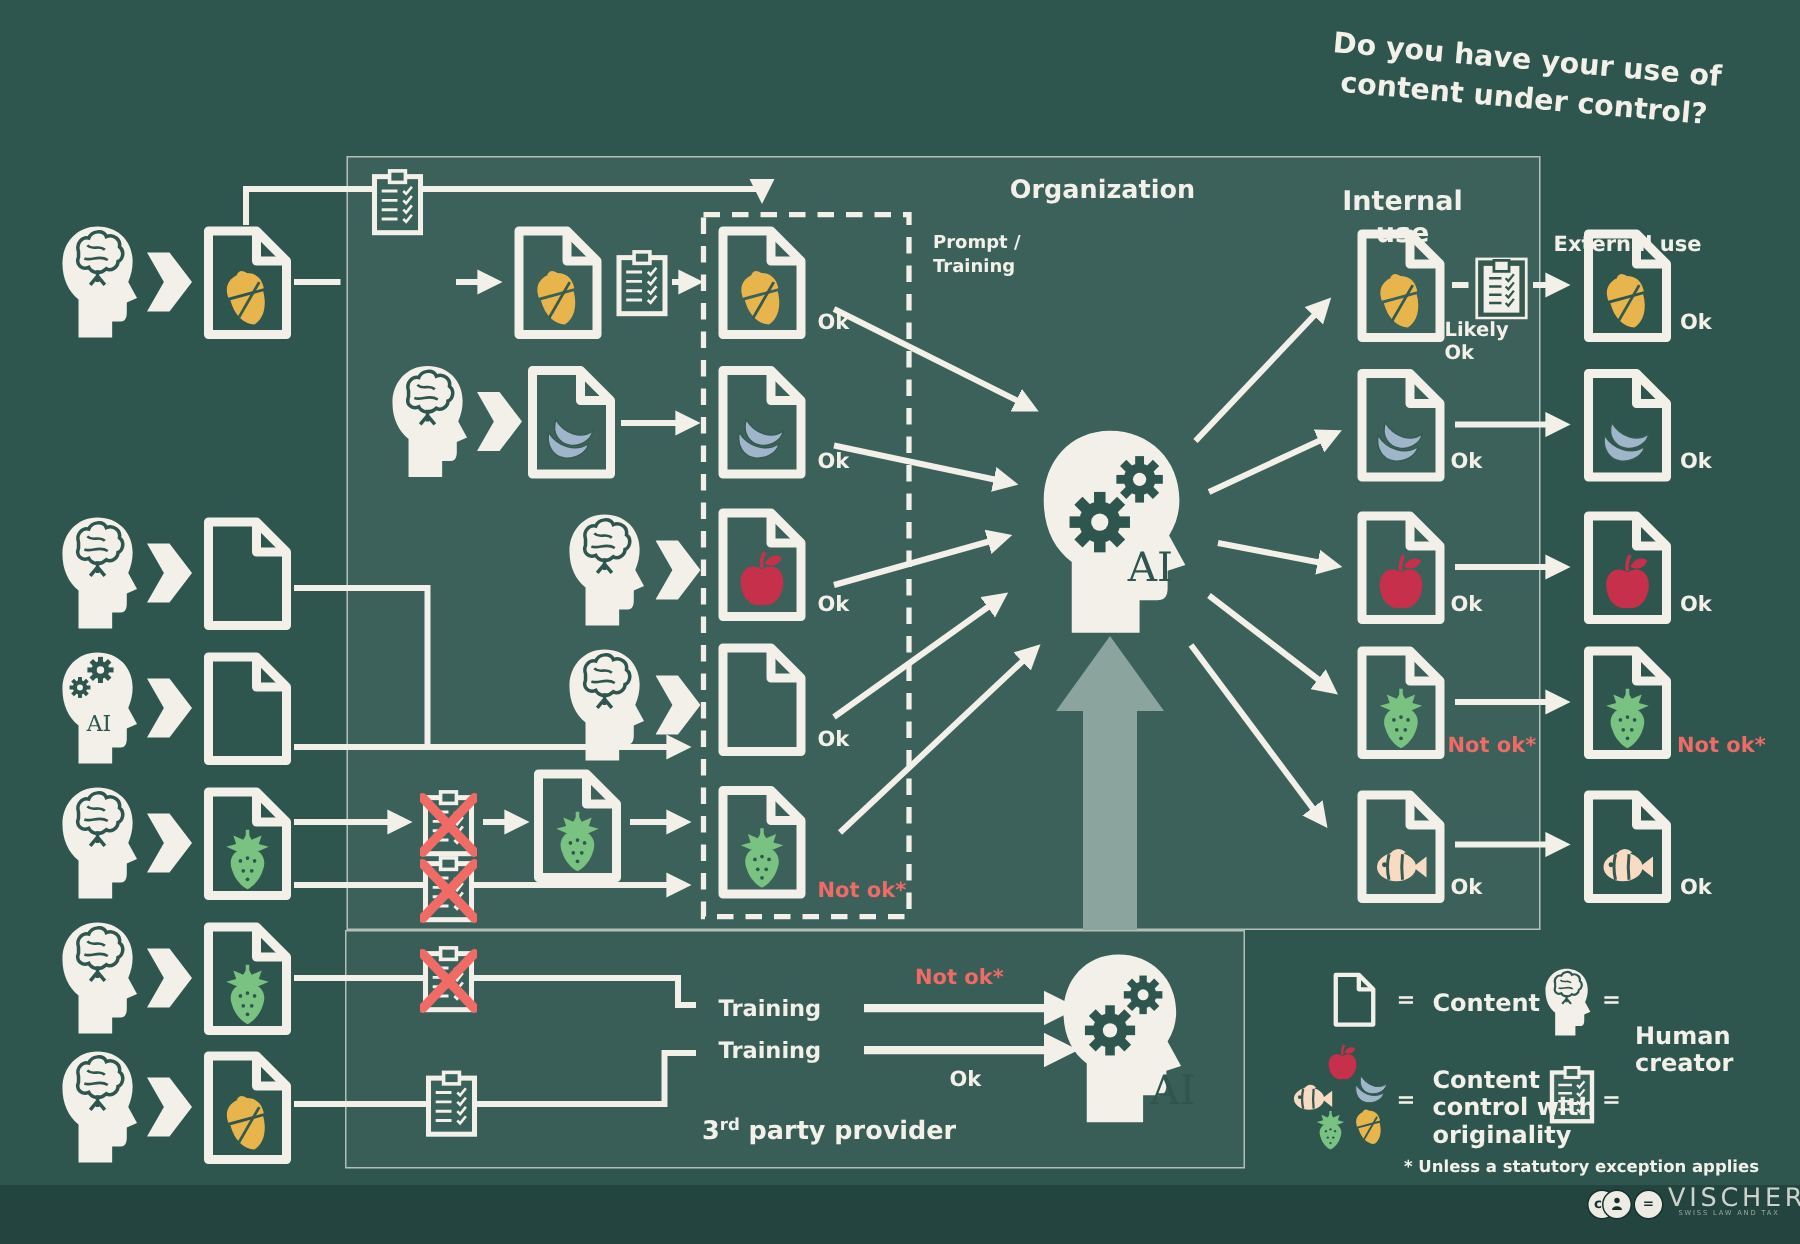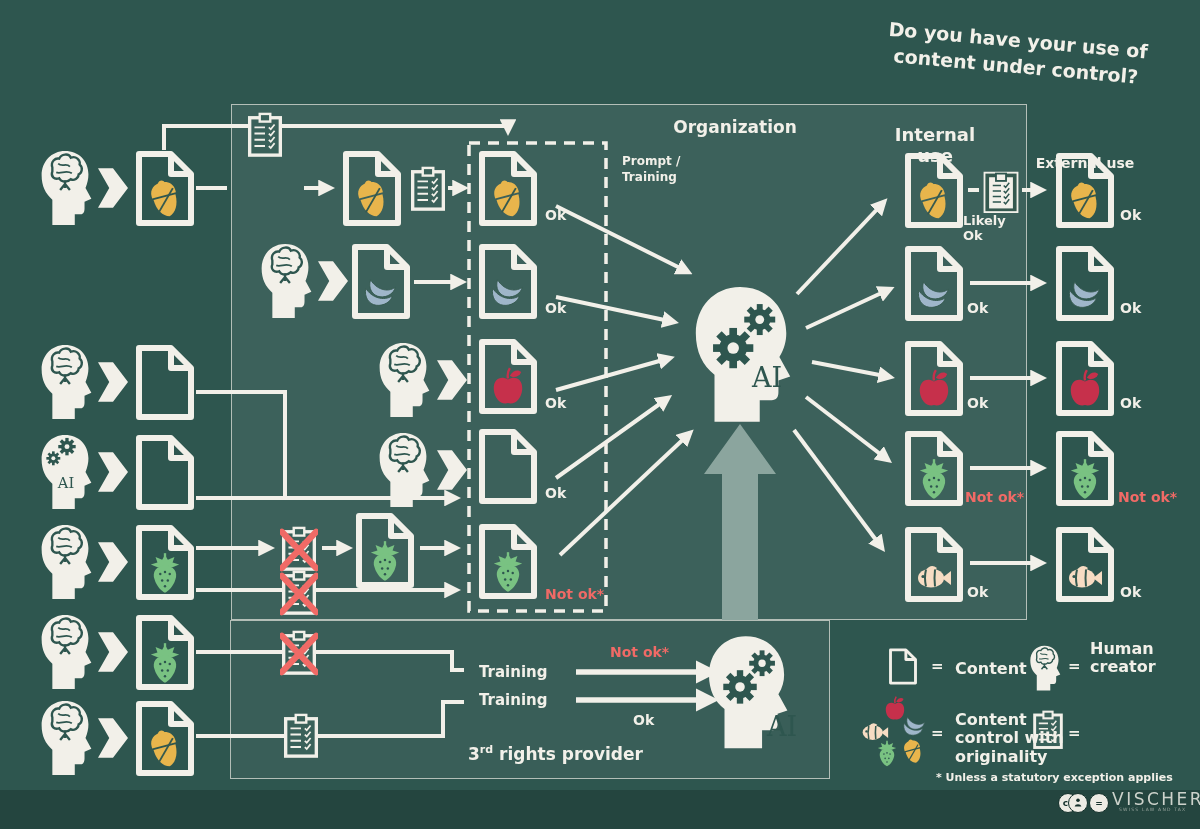--- a/index.html
+++ b/index.html
@@ -422,32 +422,32 @@
   <div class="abs status" style="left:1120px;top:584px">Ok</div>
 
   <div class="abs lbl training" style="left:479px;top:663px">Training</div>
   <div class="abs lbl training" style="left:479px;top:691px">Training</div>
   <div class="abs status nok" style="left:610px;top:644px">Not ok*</div>
   <div class="abs status" style="left:633px;top:712px">Ok</div>
   <svg class="icon" style="left:700px;top:632px" width="98" height="118">
     <use href="#head-ai-big"></use>
     <text x="82" y="104" font-family="DejaVu Serif, Liberation Serif, serif" font-size="27" fill="#2E564F" text-anchor="middle">AI</text>
   </svg>
-  <div class="abs lbl" id="tp-name"><span>3</span><sup style="font-size:11px">rd</sup><span> rights provider</span></div>
+  <div class="abs lbl" id="tp-name"><span>3</span><sup style="font-size:11px">rd</sup><span> party provider</span></div>
 
   <svg class="icon" style="left:888px;top:648px" width="30" height="37">
       <use href="#doc-blank"></use>
     </svg>
   <div class="abs leg-eq" style="left:931px;top:657px">=</div>
   <div class="abs leg-txt" style="left:955px;top:660px">Content</div>
   <svg class="icon" style="left:1027px;top:644px" width="36" height="47">
       <use href="#head-brain"></use>
     </svg>
   <div class="abs leg-eq" style="left:1068px;top:657px">=</div>
-  <div class="abs leg-txt" style="left:1090px;top:640px">Human creator</div>
+  <div class="abs leg-txt" style="left:1090px;top:682px">Human creator</div>
 
   <svg class="icon" style="left:884px;top:696px" width="22" height="27">
       <use href="#fruit-apple"></use>
     </svg>
   <svg class="icon" style="left:901px;top:712px" width="26" height="29">
       <use href="#fruit-banana"></use>
     </svg>
   <svg class="icon" style="left:861px;top:714px" width="28" height="34">
       <use href="#fruit-fish"></use>
     </svg>

